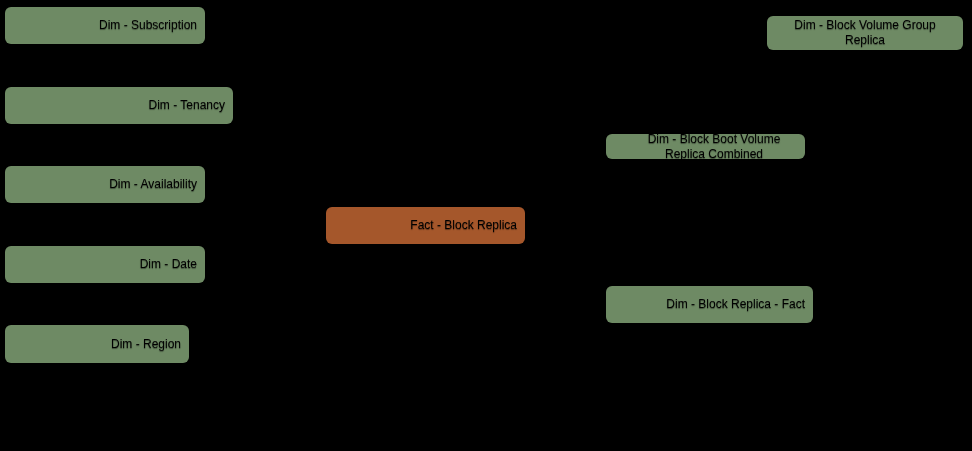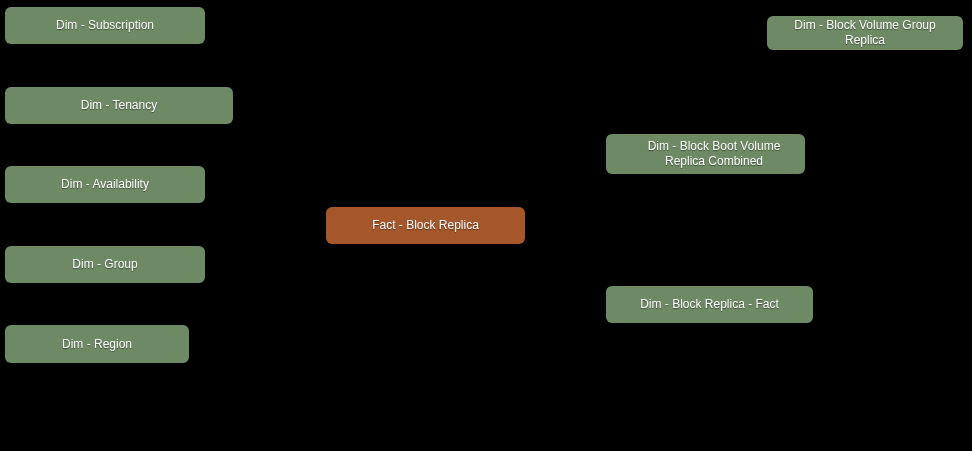--- a/index.html
+++ b/index.html
@@ -12,65 +12,65 @@
     width: 972px;
     height: 451px;
     background: #000000;
     overflow: hidden;
     font-family: "Liberation Sans", sans-serif;
   }
   .node {
     position: absolute;
     display: flex;
     align-items: center;
-    justify-content: center;
+    justify-content: flex-end;
     text-align: center;
     border-radius: 6px;
-    color: #ffffff;
+    color: #000000;
     font-size: 12px;
     line-height: 15px;
     padding: 2px 8px;
     box-sizing: border-box;
     text-shadow: 0 1px 1px rgba(0,0,0,0.45);
     cursor: pointer;
   }
   .node.dimension { background: #6e8a64; }
   .node.fact      { background: #a5572b; }
 
   
   .n0 { left: 5px;   top: 7px;   width: 200px; height: 37px; }
   .n1 { left: 5px;   top: 87px;  width: 228px; height: 37px; }
   .n2 { left: 5px;   top: 166px; width: 200px; height: 37px; }
   .n3 { left: 5px;   top: 246px; width: 200px; height: 37px; }
   .n4 { left: 5px;   top: 325px; width: 184px; height: 38px; }
   .n5 { left: 5px;   top: 406px; width: 200px; height: 37px; }
   .n6 { left: 326px; top: 207px; width: 199px; height: 37px; }
   .n7 { left: 767px; top: 16px;  width: 196px; height: 34px; }
-  .n8 { left: 606px; top: 134px; width: 199px; height: 40px; padding-left: 25px; }
+  .n8 { left: 606px; top: 134px; width: 199px; height: 25px; padding-left: 25px; }
   .n9 { left: 606px; top: 286px; width: 207px; height: 37px; }
 </style>
 </head>
 <body>
 
 <div class="canvas">
 
   <div class="node dimension n0">
     <span>Dim - Subscription</span>
   </div>
 
   <div class="node dimension n1">
     <span>Dim - Tenancy</span>
   </div>
 
   <div class="node dimension n2">
     <span>Dim - Availability</span>
   </div>
 
   <div class="node dimension n3">
-    <span>Dim - Group</span>
+    <span>Dim - Date</span>
   </div>
 
   <div class="node dimension n4">
     <span>Dim - Region</span>
   </div>
 
 
   <div class="node fact n6">
     <span>Fact - Block Replica</span>
   </div>

